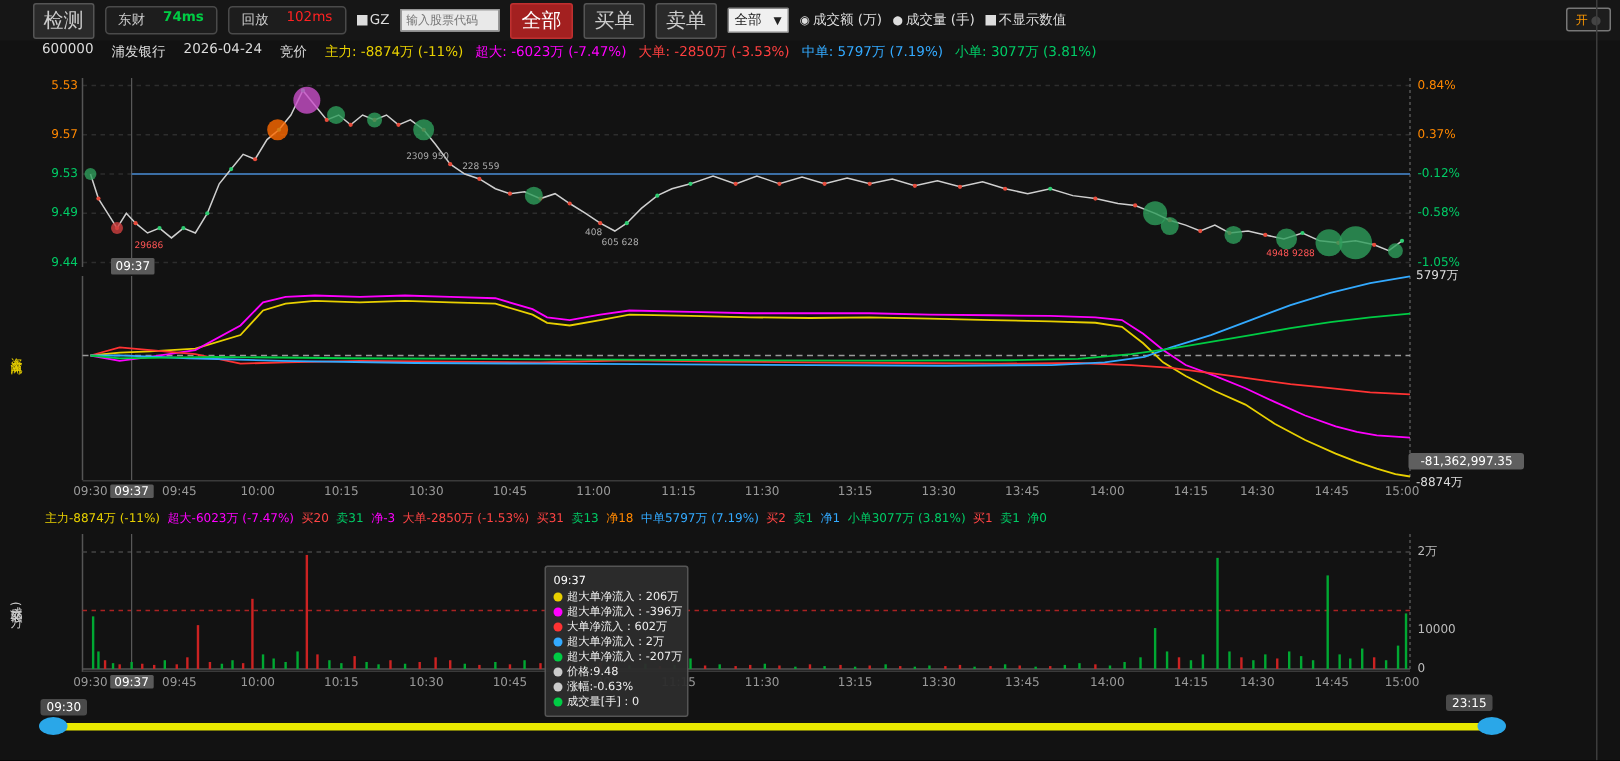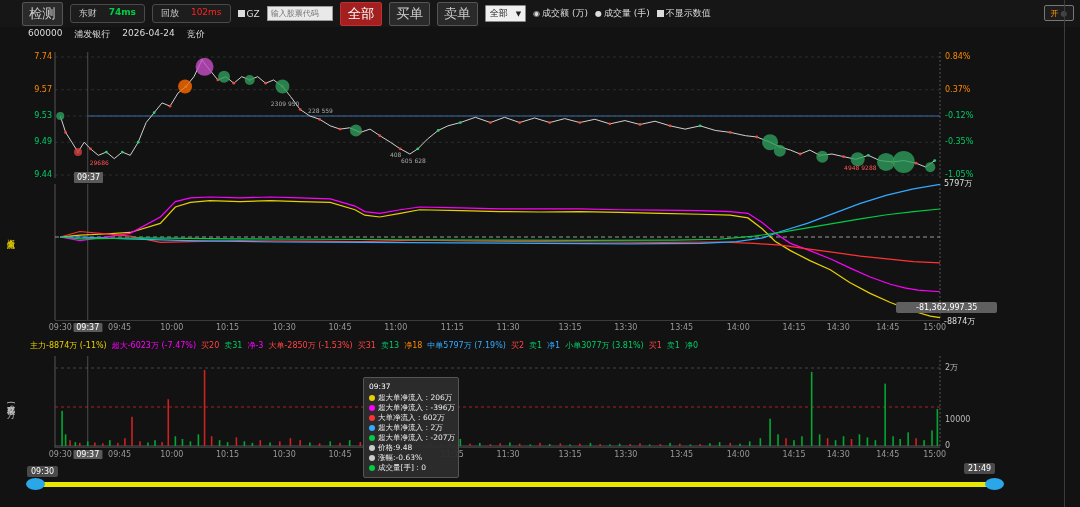--- a/index.html
+++ b/index.html
@@ -34,21 +34,21 @@
   #price-svg { top:52px; }
   #flow-svg { top:184px; }
   #vol-svg { top:356px; }
   .axis-label { position:absolute; font-size:8px; line-height:8px; }
   .time-axis { position:absolute; left:55px; width:885px; height:12px; border-top:1px solid #3a3a3a; font-size:8px; color:#999; }
   .time-axis span { position:absolute; top:2px; transform:translateX(-50%); white-space:nowrap; }
   .time-axis span.active { background:#5a5a5a; color:#fff; padding:0 3px; border-radius:1px; }
   .tick-box { position:absolute; background:#5a5a5a; color:#fff; font-size:8px; padding:1px 3px; border-radius:1px; }
   .side-label { position:absolute; left:4px; writing-mode:vertical-rl; font-size:8px; letter-spacing:1px; }
   .flow-rlabel { position:absolute; left:944px; font-size:8px; color:#ddd; white-space:nowrap; }
-  .flow-rvalue { position:absolute; left:896px; font-size:8px; color:#fff; background:#5f5f5f; padding:1px 20px; border-radius:2px; white-space:nowrap; }
+  .flow-rvalue { position:absolute; left:939px; font-size:8px; color:#fff; background:#5f5f5f; padding:1px 8px; border-radius:2px; white-space:nowrap; }
 
   
   #legend-row { position:absolute; left:30px; top:340px; width:930px; font-size:8px; white-space:nowrap; }
   #legend-row span { margin-right:5px; }
 
   
   .tooltip { position:absolute; left:363px; top:377px; width:96px; background:rgba(45,45,45,0.96); border:1px solid #555; border-radius:2px; padding:4px 5px; font-size:7.5px; color:#eee; z-index:20; }
   .tooltip .tt-title { margin-bottom:2px; color:#fff; }
   .tooltip .tt-row { display:flex; align-items:center; gap:3px; line-height:10px; white-space:nowrap; }
   .tt-dot { width:6px; height:6px; border-radius:50%; flex:0 0 auto; }
@@ -103,20 +103,27 @@
   <div class="panel-toggle">
     <span>开</span>
       <span class="dk">●</span>
   </div>
 
   <div class="infobar">
     <span class="w">600000</span>
     <span class="w">浦发银行</span>
     <span class="w">2026-04-24</span>
     <span class="w">竞价</span>
+    <span id="info-stats">
+        <span style="color: rgb(232, 208, 0);">主力: -8874万 (-11%)</span>
+        <span style="color: rgb(255, 0, 255);">超大: -6023万 (-7.47%)</span>
+        <span style="color: rgb(255, 64, 64);">大单: -2850万 (-3.53%)</span>
+        <span style="color: rgb(51, 170, 255);">中单: 5797万 (7.19%)</span>
+        <span style="color: rgb(0, 204, 102);">小单: 3077万 (3.81%)</span>
+      </span>
   </div>
 
   <svg id="price-svg" width="885" height="126" viewBox="0 0 885 126">
       <line x1="0" y1="5" x2="885" y2="5" stroke="#2d2d2d" stroke-width="1" stroke-dasharray="3,3"></line>
       <line x1="0" y1="37.77777777777713" x2="885" y2="37.77777777777713" stroke="#2d2d2d" stroke-width="1" stroke-dasharray="3,3"></line>
       <line x1="0" y1="64" x2="885" y2="64" stroke="#2d2d2d" stroke-width="1" stroke-dasharray="3,3"></line>
       <line x1="0" y1="90.22222222222172" x2="885" y2="90.22222222222172" stroke="#2d2d2d" stroke-width="1" stroke-dasharray="3,3"></line>
       <line x1="0" y1="123" x2="885" y2="123" stroke="#2d2d2d" stroke-width="1" stroke-dasharray="3,3"></line>
       <line x1="0" y1="0" x2="0" y2="126" stroke="#555" stroke-width="1"></line>
       <line x1="885" y1="0" x2="885" y2="126" stroke="#555" stroke-width="1" stroke-dasharray="2,2"></line>
@@ -181,31 +188,31 @@
       <circle cx="848.7149999999999" cy="109.88888888888798" r="11" fill="#2e9e5b" fill-opacity="0.8"></circle>
       <circle cx="875.265" cy="115.13333333333303" r="5" fill="#2e9e5b" fill-opacity="0.8"></circle>
       <text x="44.25" y="113.16666666666629" fill="#ff5555" font-size="6" text-anchor="middle">29686</text>
       <text x="230.1" y="54.16666666666627" fill="#aaaaaa" font-size="6" text-anchor="middle">2309 950</text>
       <text x="265.5" y="60.7222222222217" fill="#aaaaaa" font-size="6" text-anchor="middle">228 559</text>
       <text x="340.725" y="104.6444444444441" fill="#aaaaaa" font-size="6" text-anchor="middle">408</text>
       <text x="358.425" y="111.19999999999953" fill="#aaaaaa" font-size="6" text-anchor="middle">605 628</text>
       <text x="805.35" y="118.41111111111132" fill="#ff5555" font-size="6" text-anchor="middle">4948 9288</text>
     </svg>
   <div id="price-left-axis">
-      <div class="axis-label" style="left: 30px; width: 22px; text-align: right; top: 53px; color: rgb(255, 136, 0);">7.74</div>
+      <div class="axis-label" style="left: 30px; width: 22px; text-align: right; top: 53px; color: rgb(255, 136, 0);">5.53</div>
       <div class="axis-label" style="left: 30px; width: 22px; text-align: right; top: 85.7778px; color: rgb(255, 136, 0);">9.57</div>
       <div class="axis-label" style="left: 30px; width: 22px; text-align: right; top: 112px; color: rgb(0, 204, 102);">9.53</div>
       <div class="axis-label" style="left: 30px; width: 22px; text-align: right; top: 138.222px; color: rgb(0, 204, 102);">9.49</div>
       <div class="axis-label" style="left: 30px; width: 22px; text-align: right; top: 171px; color: rgb(0, 204, 102);">9.44</div>
     </div>
   <div id="price-right-axis">
       <div class="axis-label" style="left: 945px; top: 53px; color: rgb(255, 136, 0);">0.84%</div>
       <div class="axis-label" style="left: 945px; top: 85.7778px; color: rgb(255, 136, 0);">0.37%</div>
       <div class="axis-label" style="left: 945px; top: 112px; color: rgb(0, 204, 102);">-0.12%</div>
-      <div class="axis-label" style="left: 945px; top: 138.222px; color: rgb(0, 204, 102);">-0.35%</div>
+      <div class="axis-label" style="left: 945px; top: 138.222px; color: rgb(0, 204, 102);">-0.58%</div>
       <div class="axis-label" style="left: 945px; top: 171px; color: rgb(0, 204, 102);">-1.05%</div>
     </div>
   <div class="tick-box" style="left:74px; top:172px;">09:37</div>
 
   <div class="side-label" style="top:232px; color:#e8d000;">资金流向</div>
   <svg id="flow-svg" width="885" height="136" viewBox="0 0 885 136">
       <line x1="0" y1="0" x2="0" y2="136" stroke="#555" stroke-width="1"></line>
       <line x1="885" y1="0" x2="885" y2="136" stroke="#555" stroke-width="1" stroke-dasharray="2,2"></line>
       <line x1="0" y1="53" x2="885" y2="53" stroke="#999" stroke-width="1" stroke-dasharray="4,3"></line>
       <line x1="32.745" y1="0" x2="32.745" y2="136" stroke="#5a5a5a" stroke-width="0.8"></line>
@@ -409,19 +416,19 @@
           <span>涨幅:-0.63%</span>
         </div>
         <div class="tt-row">
           <span class="tt-dot" style="background: rgb(0, 204, 68);"></span>
           <span>成交量[手]：0</span>
         </div>
       </div>
   </div>
 
   <div class="slider-label" style="left:27px; top:466px;">09:30</div>
-  <div class="slider-label" style="left:964px; top:463px;">21:49</div>
+  <div class="slider-label" style="left:964px; top:463px;">23:15</div>
   <div class="slider-track"></div>
   <div class="slider-handle" style="left:26px;"></div>
   <div class="slider-handle" style="left:985px;"></div>
 
   <div class="divider"></div>
 </div>
 
 </body></html>

